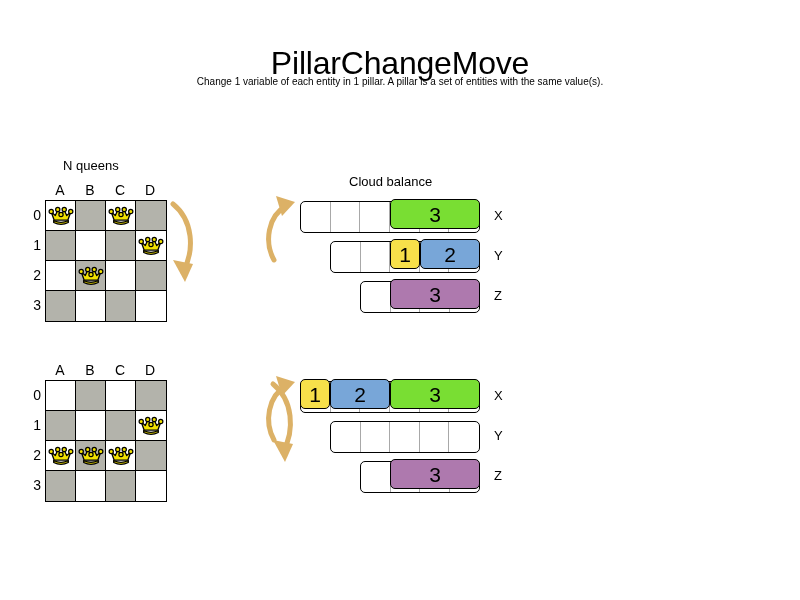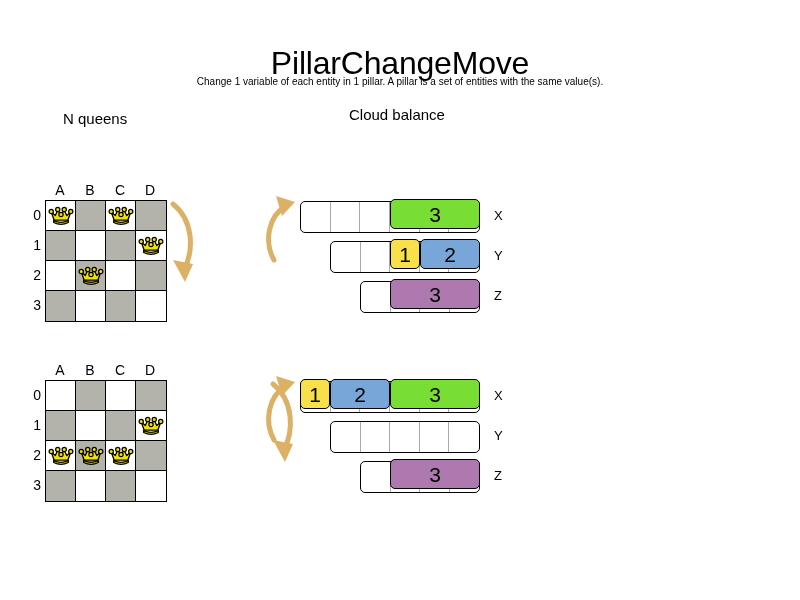--- a/index.html
+++ b/index.html
@@ -34,25 +34,26 @@
     left: 0;
     width: 800px;
     text-align: center;
     font-size: 10px;
     font-weight: normal;
   }
 
   
   .section-heading {
     position: absolute;
-    font-size: 15px;
+    font-size: 13px;
     white-space: nowrap;
+    margin-top: 48px;
   }
   #heading-nqueens  { top: 110px; left: 63px; }
-  #heading-cloud    { top: 106px; left: 349px; }
+  #heading-cloud    { top: 126px; left: 349px; }
 
   
   .board-block { position: absolute; }
   #board-block-top    { left: 45px; top: 180px; }
   #board-block-bottom { left: 45px; top: 360px; }
 
   .board-file-labels {
     position: absolute;
     top: 0;
     left: 0;

